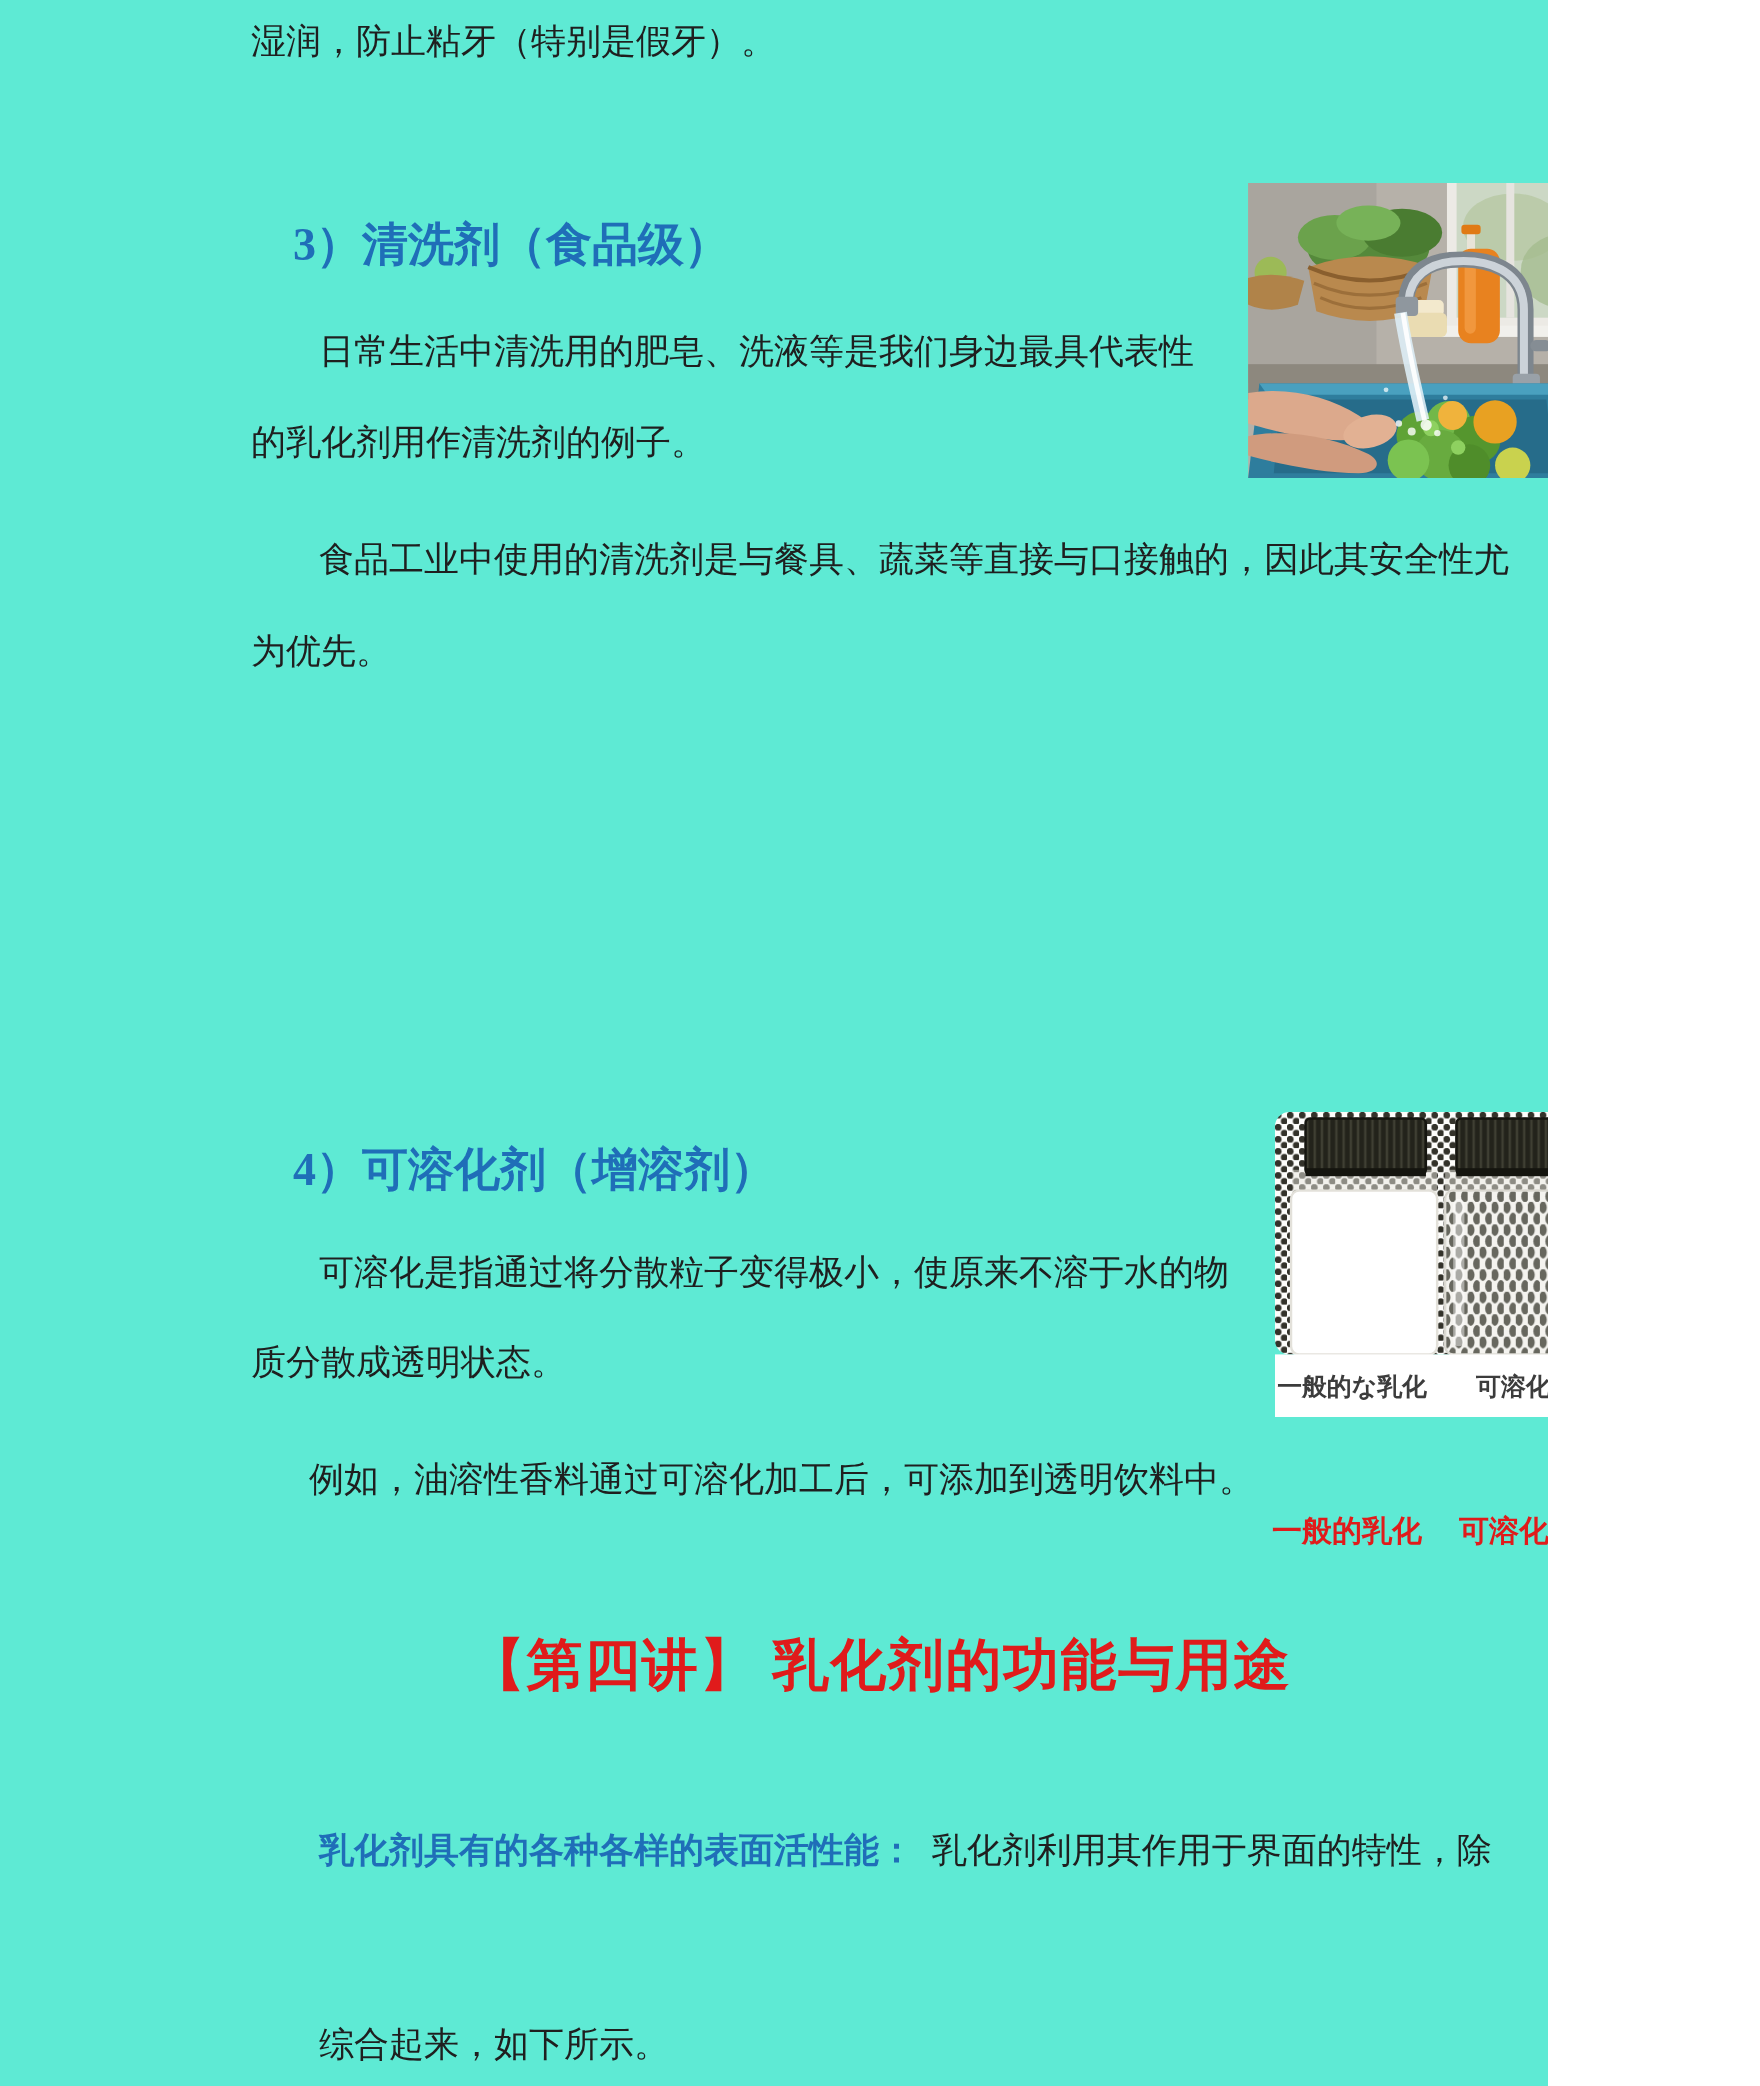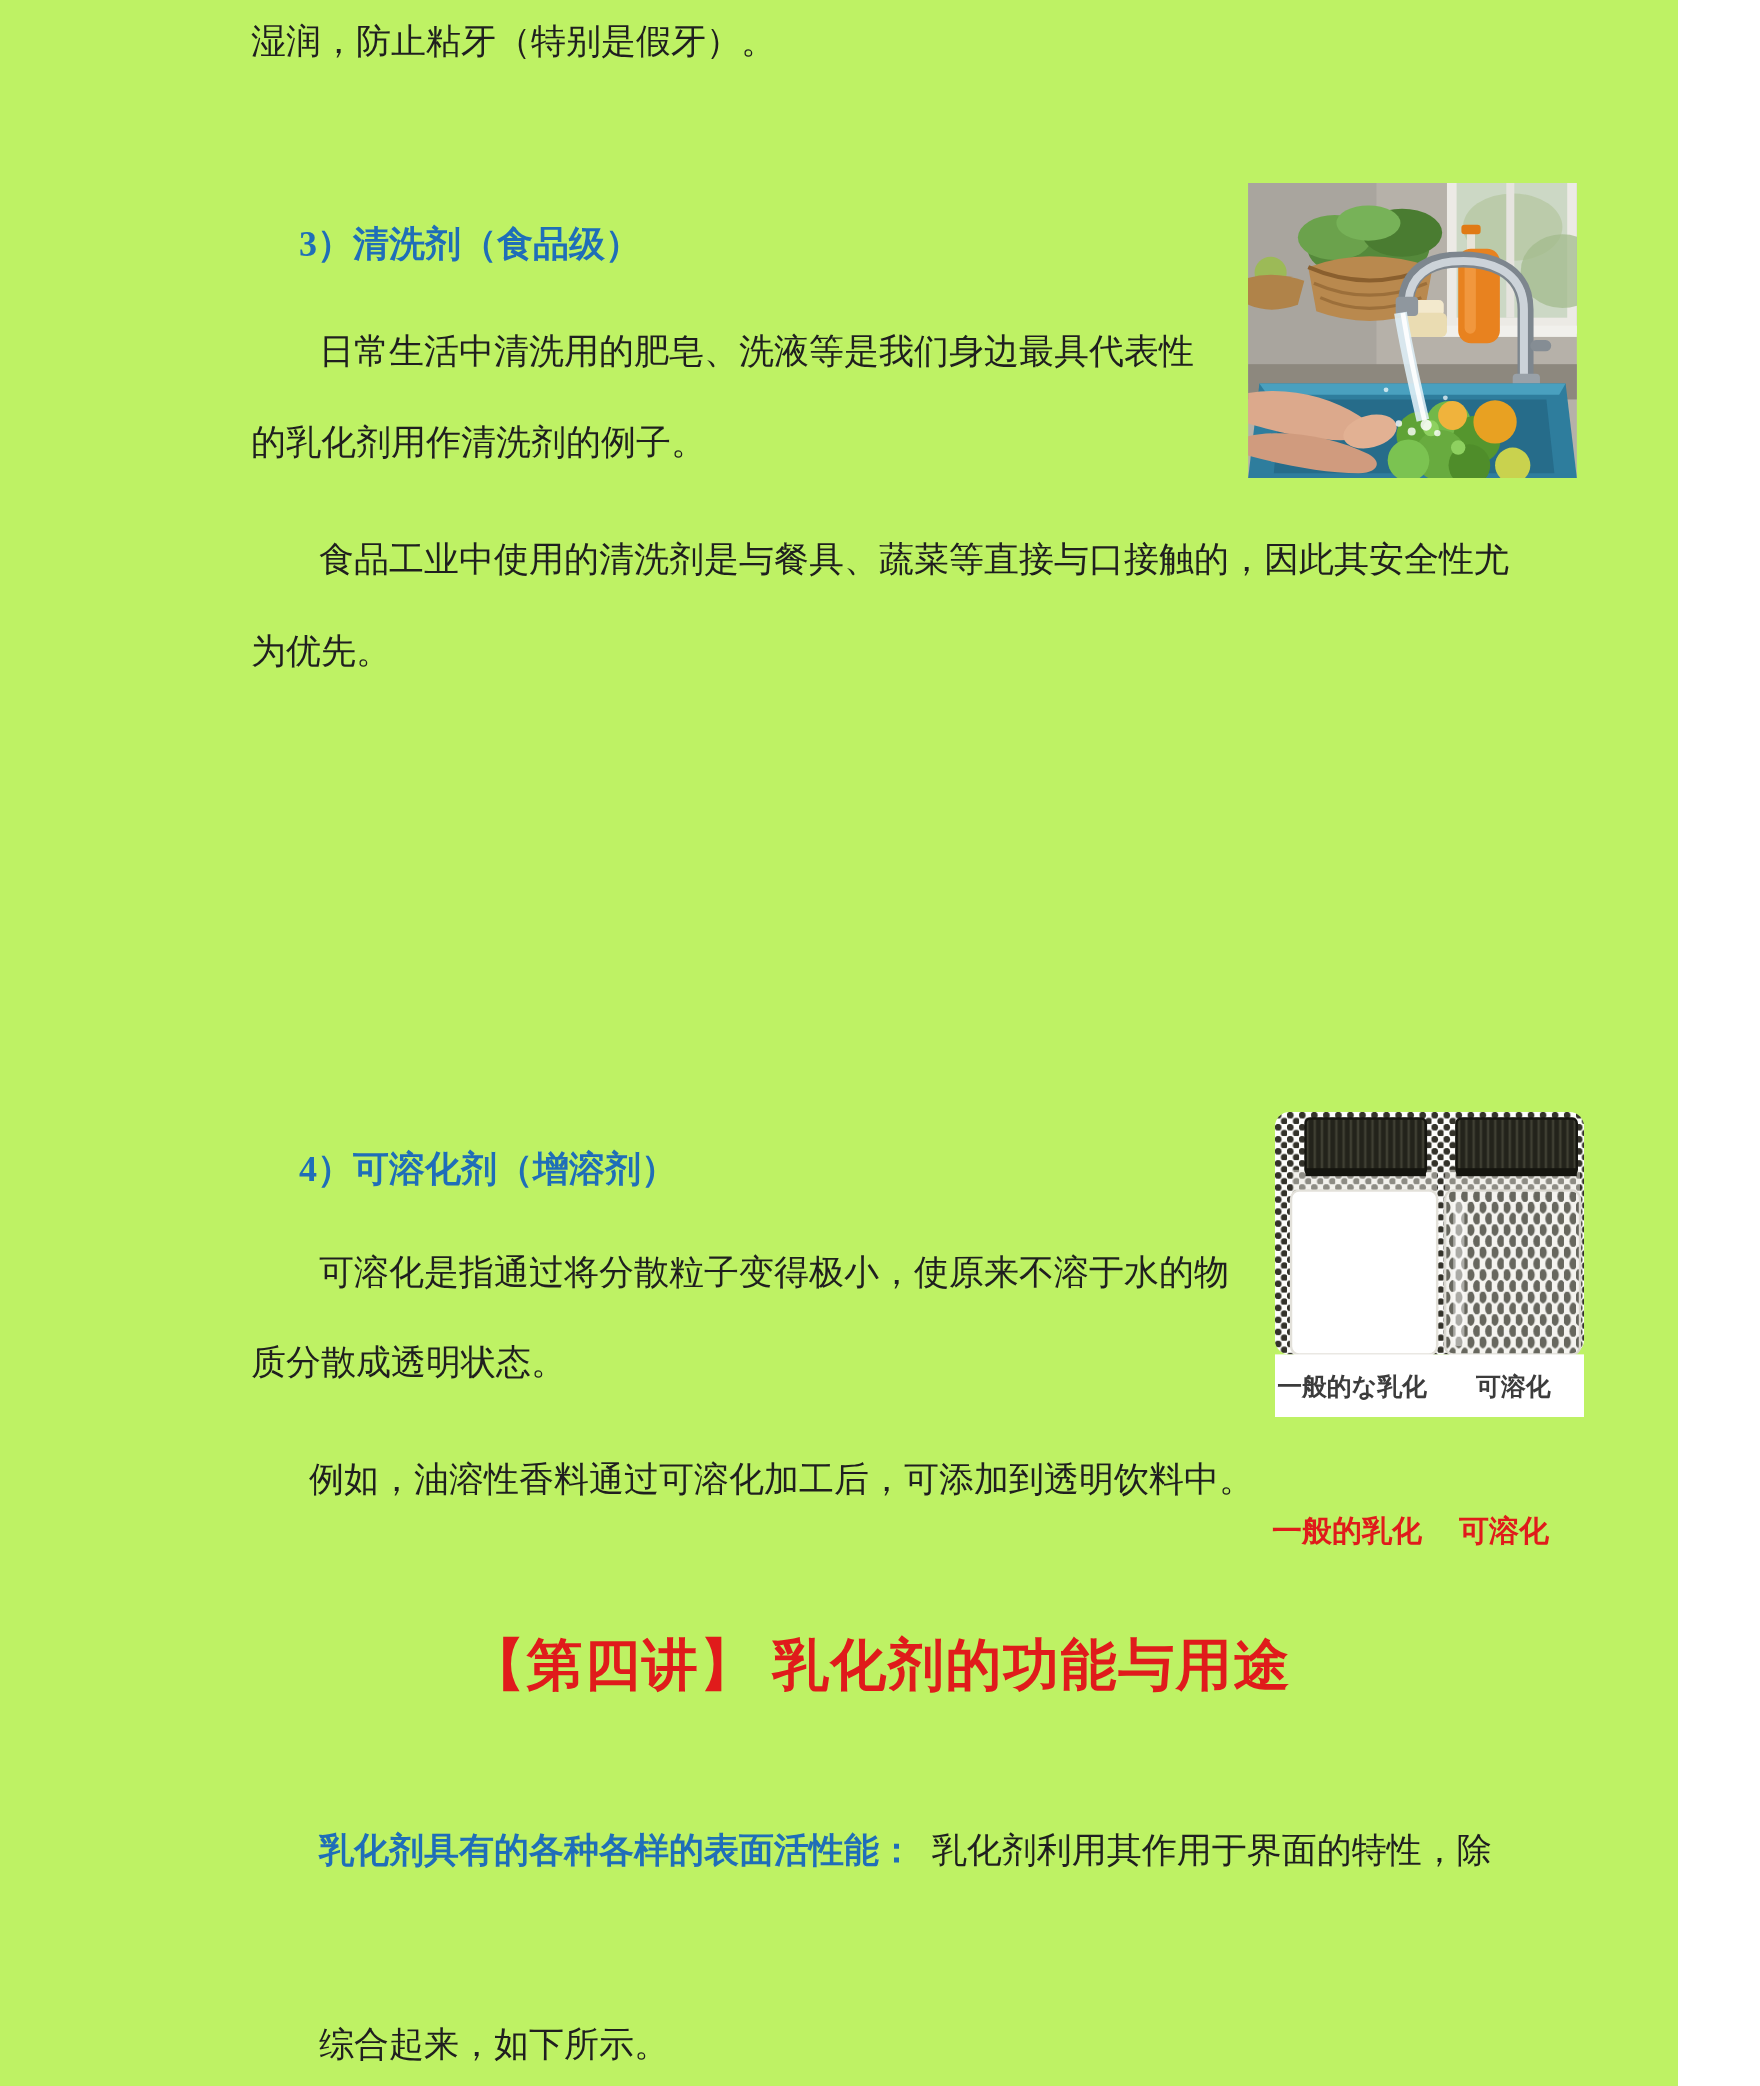--- a/index.html
+++ b/index.html
@@ -1,22 +1,22 @@
 <!DOCTYPE html>
 <html style="--heading_blue: #1f6eb8; --accent_red: #e01b1b; --body_text: #1f1f1f;font-size:13px"><head>
 <meta charset="utf-8">
 <style>
   html,body{margin:0;padding:0;background:#ffffff;}
   .page{
-    position:relative;width:1678px;height:2087px;background:#bef264;overflow:hidden;
+    position:relative;width:1548px;height:2087px;background:#5eead4;overflow:hidden;
     font-family:"Liberation Serif","DejaVu Serif",serif;
     color:var(--body_text,#1f1f1f);
   }
   .line{position:absolute;margin:0;white-space:nowrap;font-size:35px;line-height:1.2;}
-  .h-blue{position:absolute;margin:13px;white-space:nowrap;font-size:36px;font-weight:bold;color:var(--heading_blue,#1f6eb8);text-align:center;}
+  .h-blue{position:absolute;margin:7px;white-space:nowrap;font-size:46px;font-weight:bold;color:var(--heading_blue,#1f6eb8);text-align:center;}
   .lead-blue{color:var(--heading_blue,#1f6eb8);font-weight:bold;}
   .rest{margin-left:17.7px;}
   .red-center{position:absolute;left:0;width:1760px;margin:0;text-align:center;font-size:56px;font-weight:bold;color:var(--accent_red,#e01b1b);letter-spacing:1.6px;}
   .caption{position:absolute;display:flex;color:var(--accent_red,#e01b1b);font-weight:bold;font-size:30px;white-space:nowrap;}
   .figure{position:absolute;margin:0;padding:0;}
   .figure svg{display:block;width:100%;height:100%;}
 </style>
 </head>
 <body>
 

